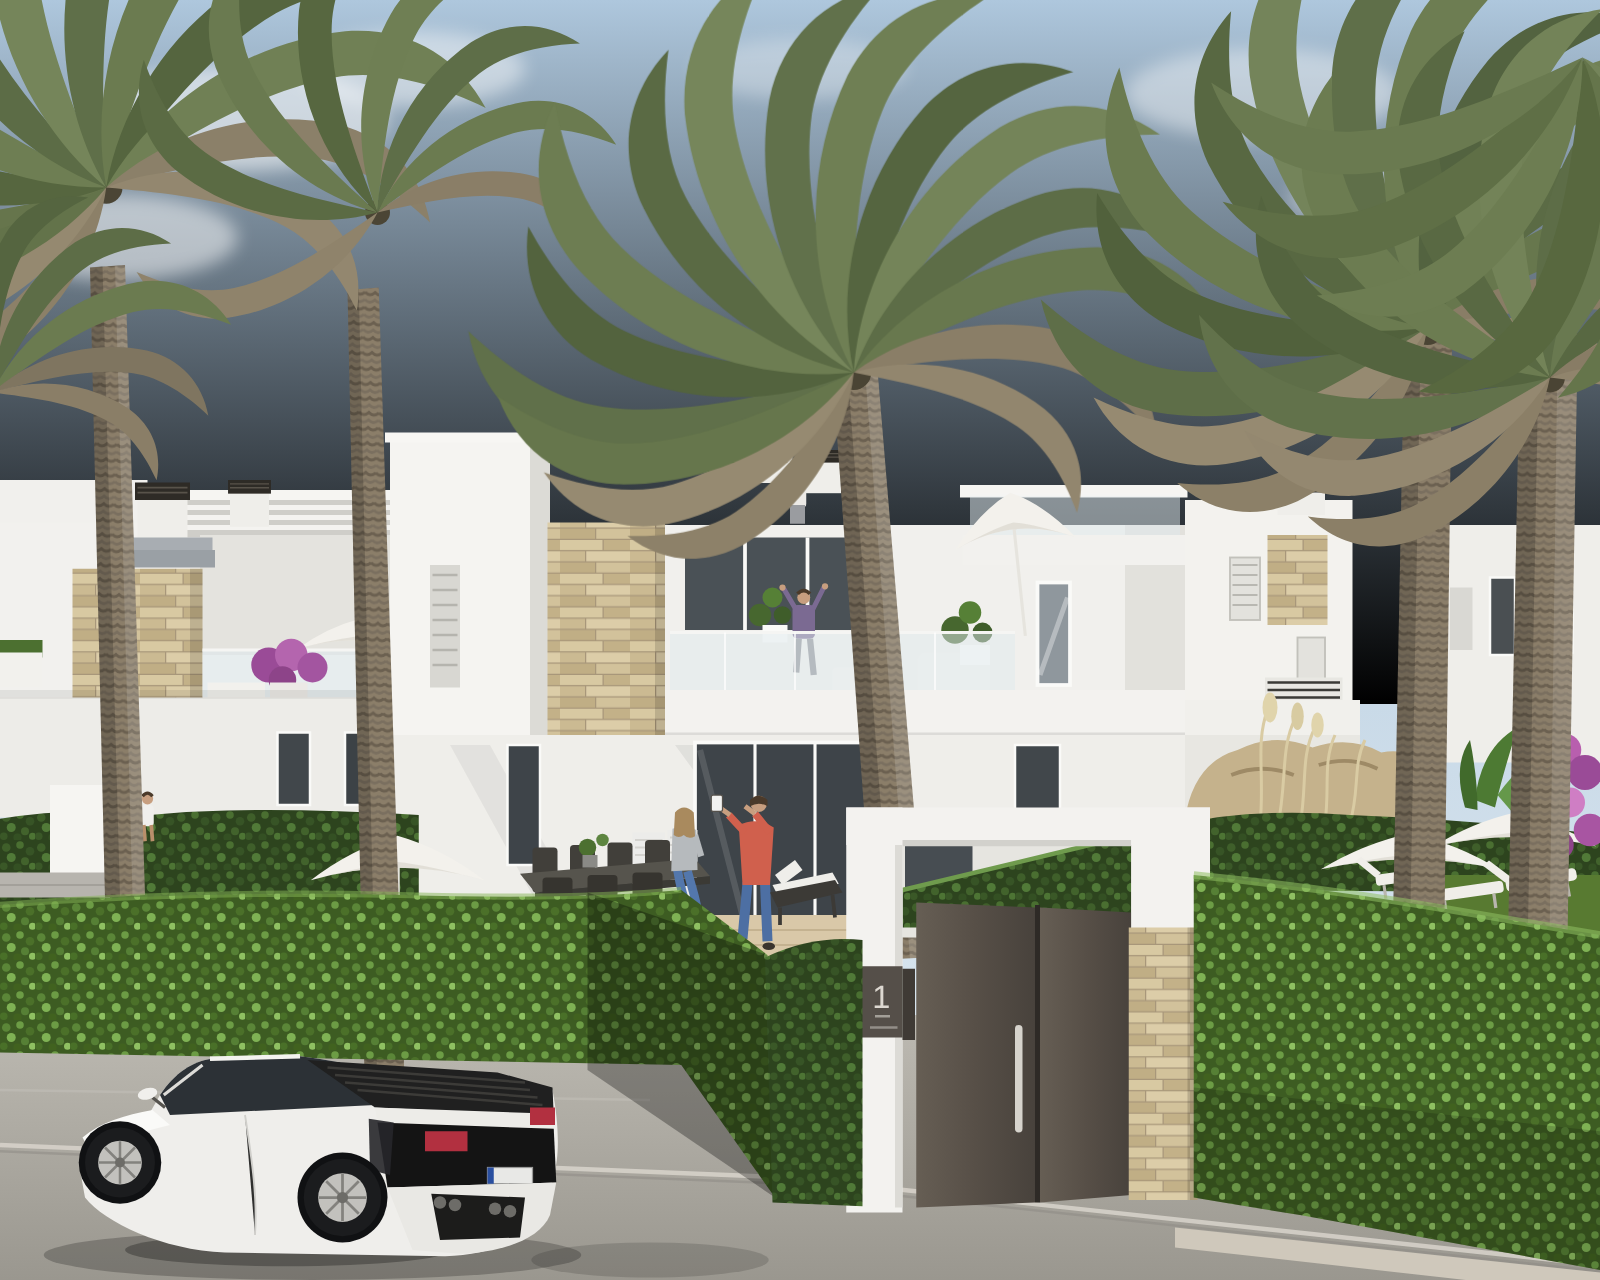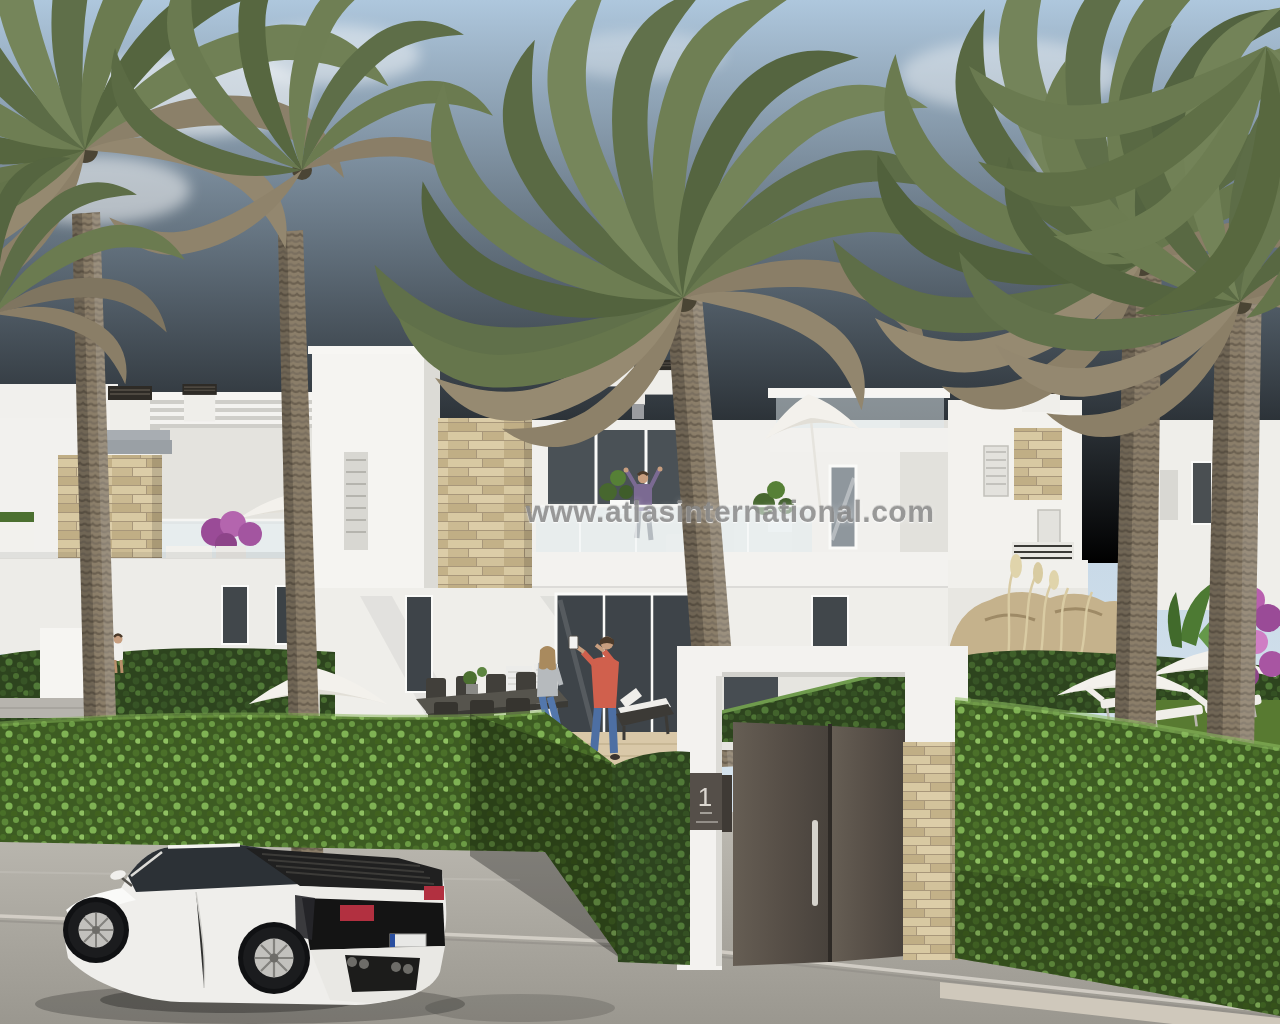--- a/index.html
+++ b/index.html
@@ -548,14 +548,13 @@
     <circle r="31" fill="#1b1c1e"></circle>
           <circle r="19.5" fill="#c2c1bd"></circle>
     <g stroke="#83827e" stroke-width="2.2">
             <path d="M0,-19 V19 M-19,0 H19 M-13,-13 L13,13 M-13,13 L13,-13"></path>
           </g>
     <circle r="4.5" fill="#6d6c68"></circle>
   </g>
 </g>
 </svg>
 
-<div class="wm">www.atlasinternational.com</div>
 </div>
 
 </body></html>

